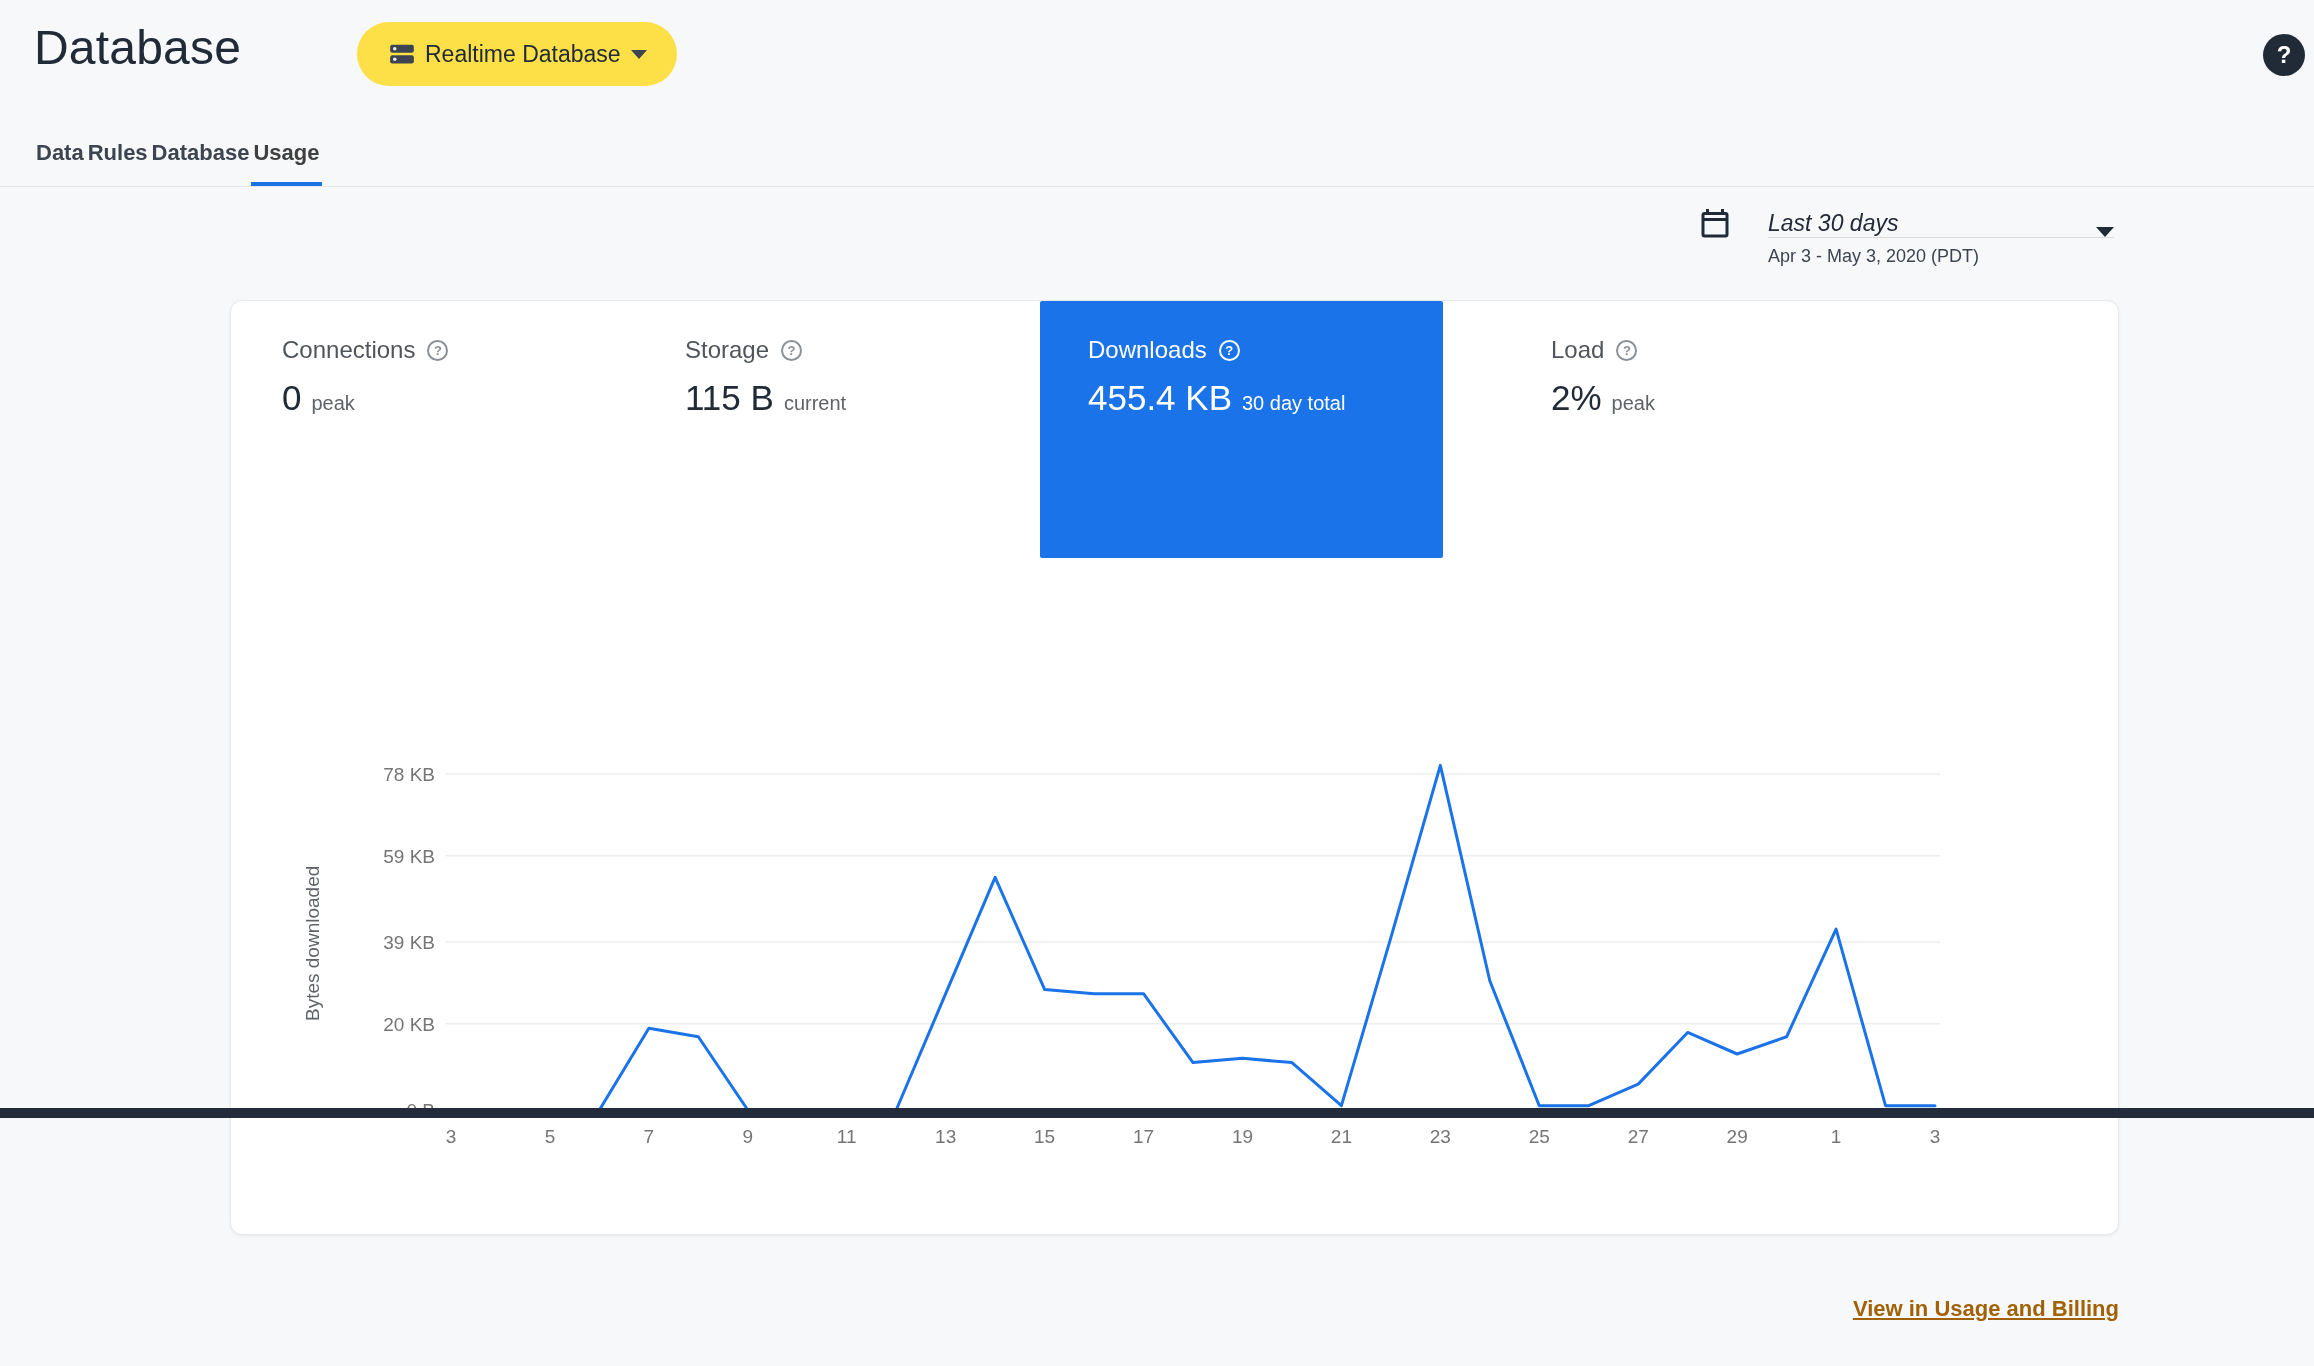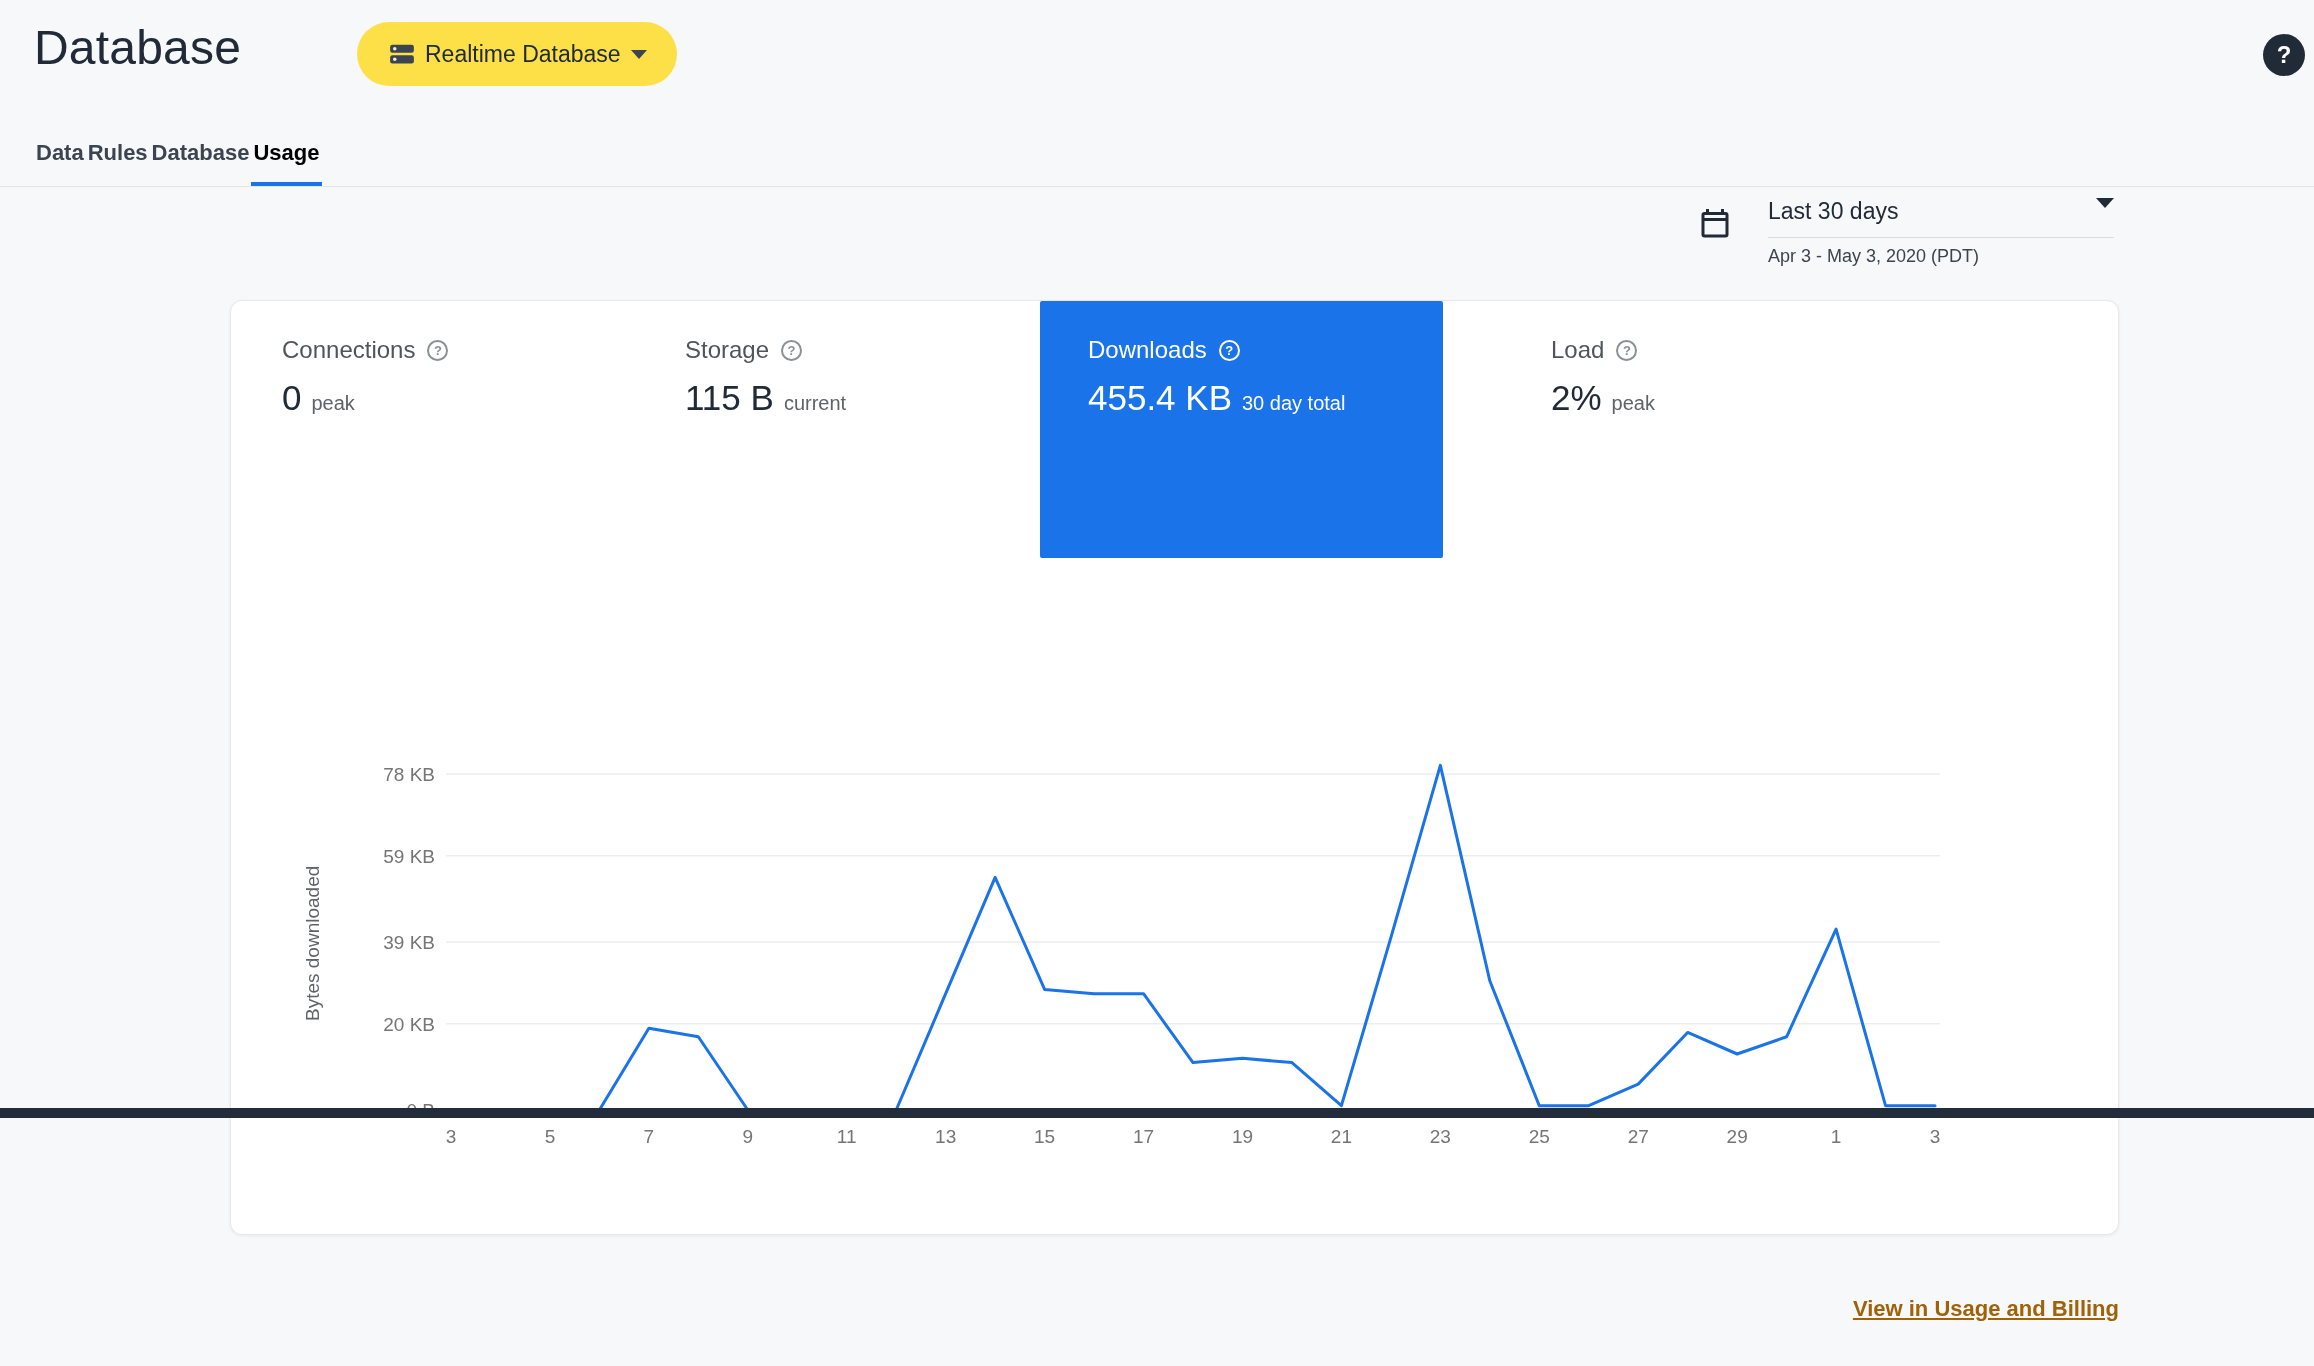--- a/index.html
+++ b/index.html
@@ -38,29 +38,29 @@
   
   .tabbar {
     position: absolute; left: 0; right: 0; top: 130px; height: 57px;
     border-bottom: 1px solid #e3e5e8;
     display: flex; align-items: flex-end; padding-left: 34px;
   }
   .tab {
     font-size: 22px; font-weight: 600; color: #3c4450; line-height: 30px;
     padding: 0 2px 18px 2px; cursor: pointer; white-space: nowrap;
   }
-  .tab.active { color: #000000; padding-bottom: 14px; border-bottom: 4px solid #1a73e8; }
+  .tab.active { color: #404040; padding-bottom: 14px; border-bottom: 4px solid #1a73e8; }
 
   
   .date-range { position: absolute; left: 1690px; top: 198px; width: 430px; }
   .calendar-icon { position: absolute; left: 7px; top: 8px; }
   .dr-row {
     position: absolute; left: 78px; top: 0; width: 346px; height: 40px;
-    display: flex; align-items: flex-start; justify-content: space-between;
-    border-bottom: 1px solid #d9dce0; cursor: pointer;
+    display: flex; align-items: flex-end; justify-content: space-between;
+    border-bottom: 1px solid #d9dce0; cursor: pointer; font-style: italic;
   }
   .dr-selected { font-size: 23px; font-weight: 500; color: #212a37; }
   .dr-caret {
     width: 0; height: 0;
     border-left: 9px solid transparent; border-right: 9px solid transparent;
     border-top: 10px solid #212a37;
   }
   .dr-detail { position: absolute; left: 78px; top: 48px; font-size: 18px; color: #3c4450; }
 
   

